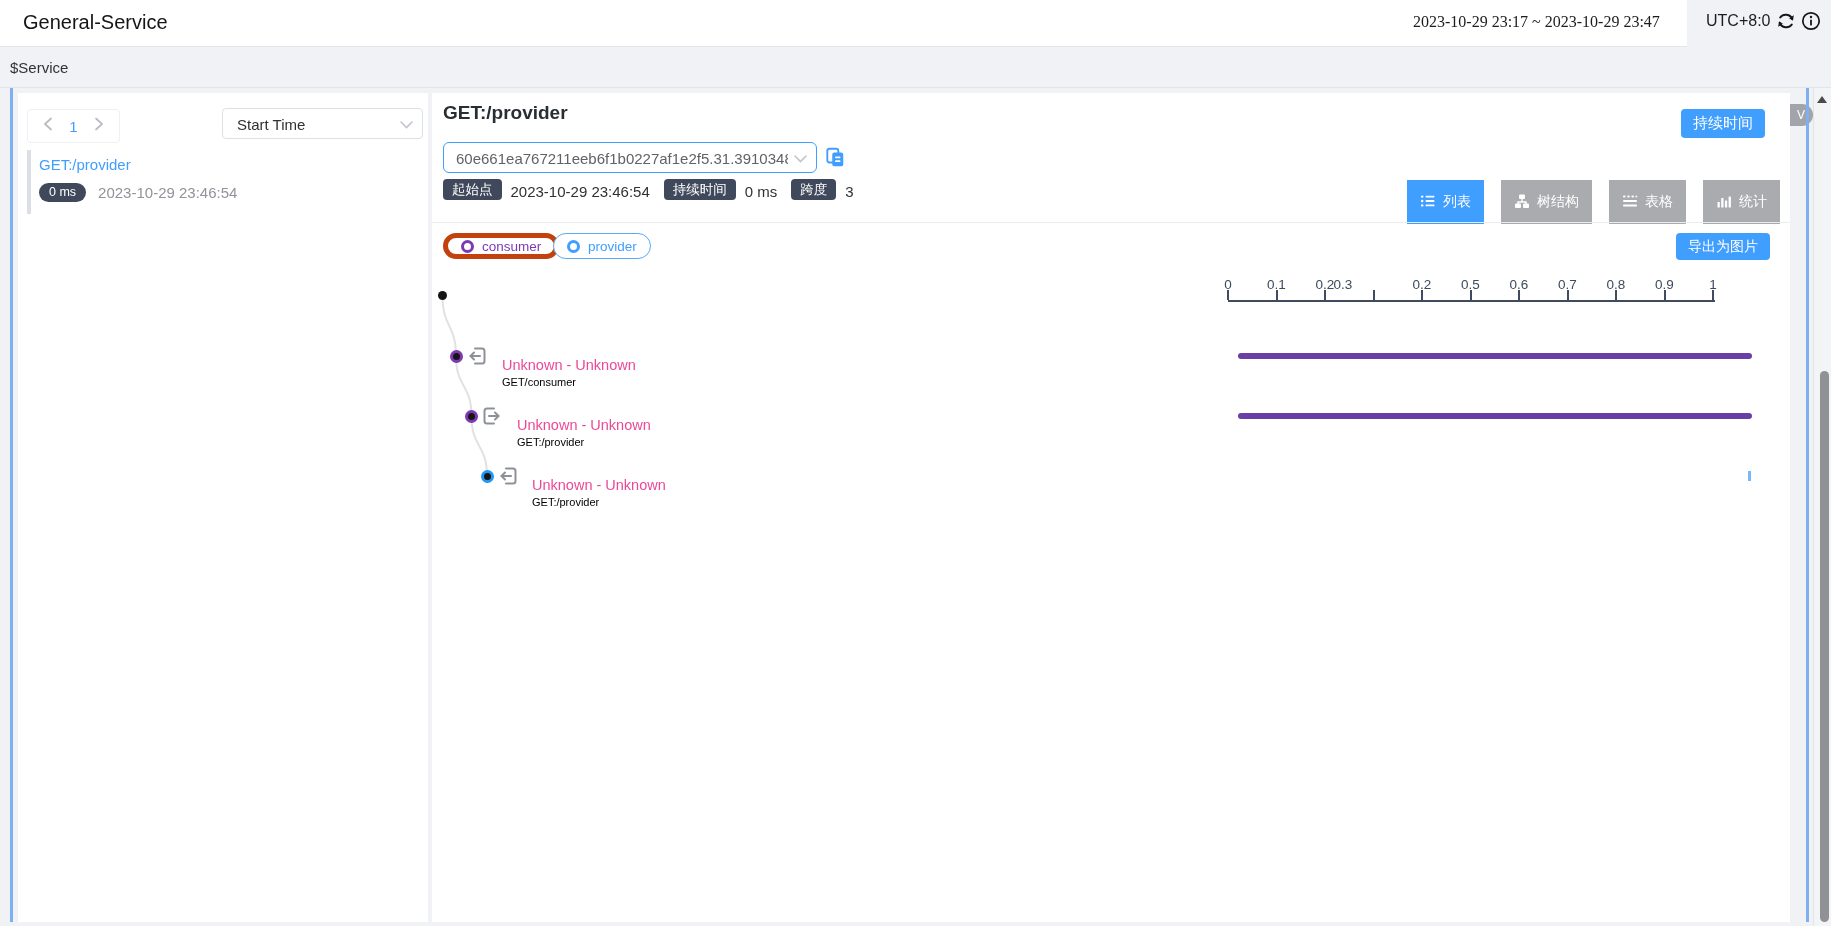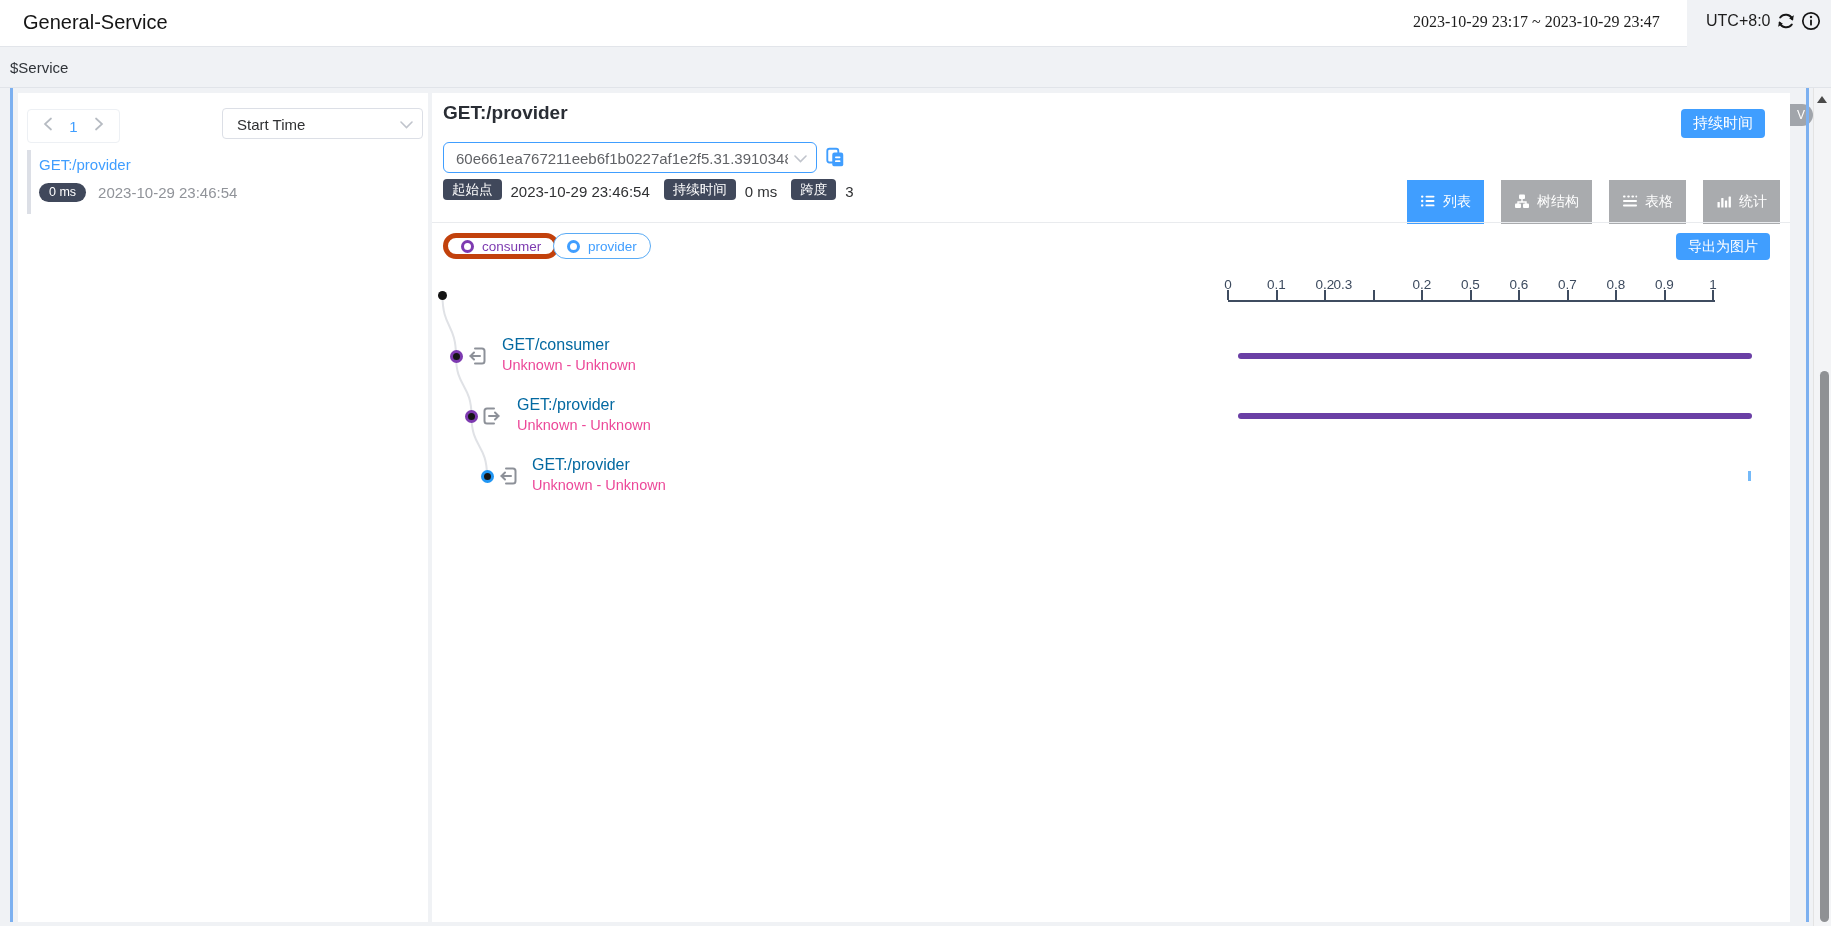--- a/index.html
+++ b/index.html
@@ -94,21 +94,21 @@
                 font-size:13.5px; color:#3c4a5e; }
 
   
   .links-svg { position:absolute; left:0; top:190px; }
   .root-dot { position:absolute; left:6px; top:198px; width:9px; height:9px;
               border-radius:50%; background:#141414; }
   .span-dot { position:absolute; width:13px; height:13px; border-radius:50%; background:#161616; }
   .dot-purple { border:3px solid #7d3ab0; }
   .dot-blue { border:3px solid #2196f3; }
   .span-icon { position:absolute; width:22px; height:22px; }
-  .span-title { position:absolute; font-size:16px; color:#0369a1; white-space:nowrap; cursor:pointer; }
+  .span-title { position:absolute; font-size:11px; color:#000000; white-space:nowrap; cursor:pointer;margin-top:40px; }
   .span-detail { position:absolute; font-size:14.5px; color:#ec4899; white-space:nowrap; }
   .span-bar { position:absolute; left:806px; width:514px; height:6px; border-radius:3px; background:#6a3fa5; }
   .span-bar-mini { position:absolute; left:1316px; width:3px; height:10px; background:#74b9f8; }
 
   
   .scroll-track { position:absolute; left:1813px; top:88px; width:18px; height:838px;
                   background:#f3f4f6; border-left:1px solid #e3e3e3; }
   .scroll-up { position:absolute; left:1817px; top:96px; width:0; height:0;
                border-left:5px solid transparent; border-right:5px solid transparent;
                border-bottom:7px solid #4a4a4a; }

